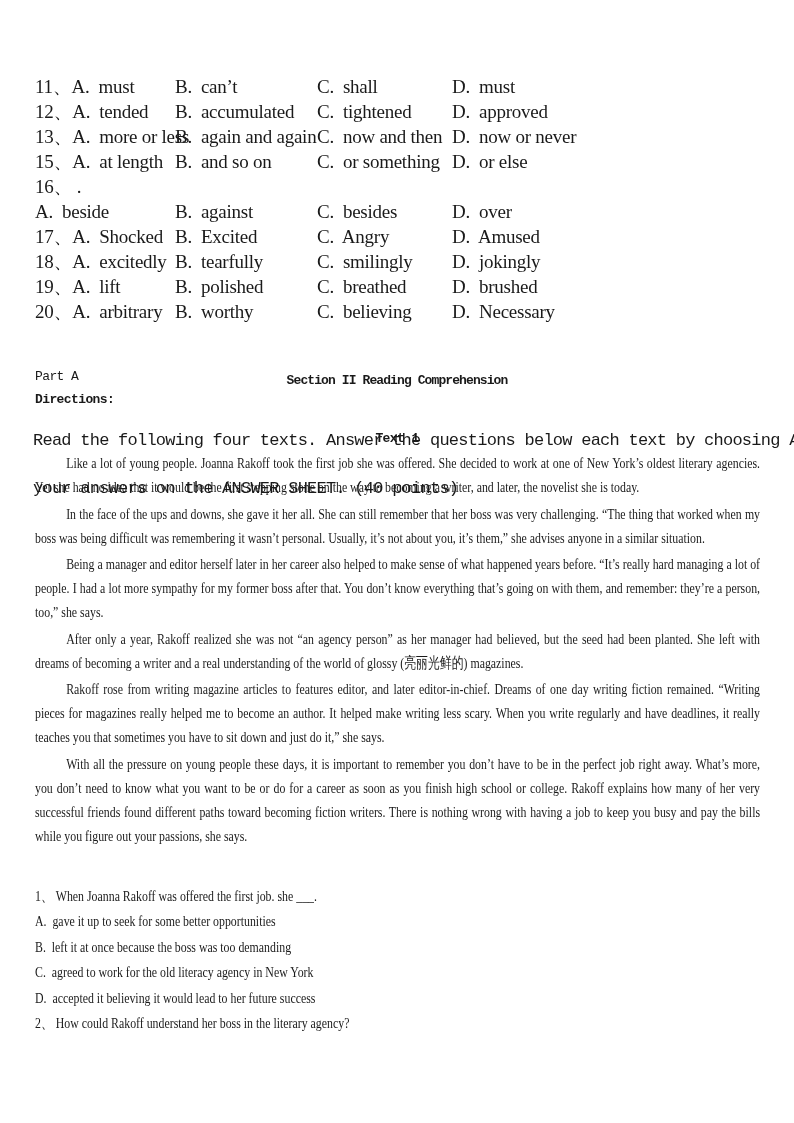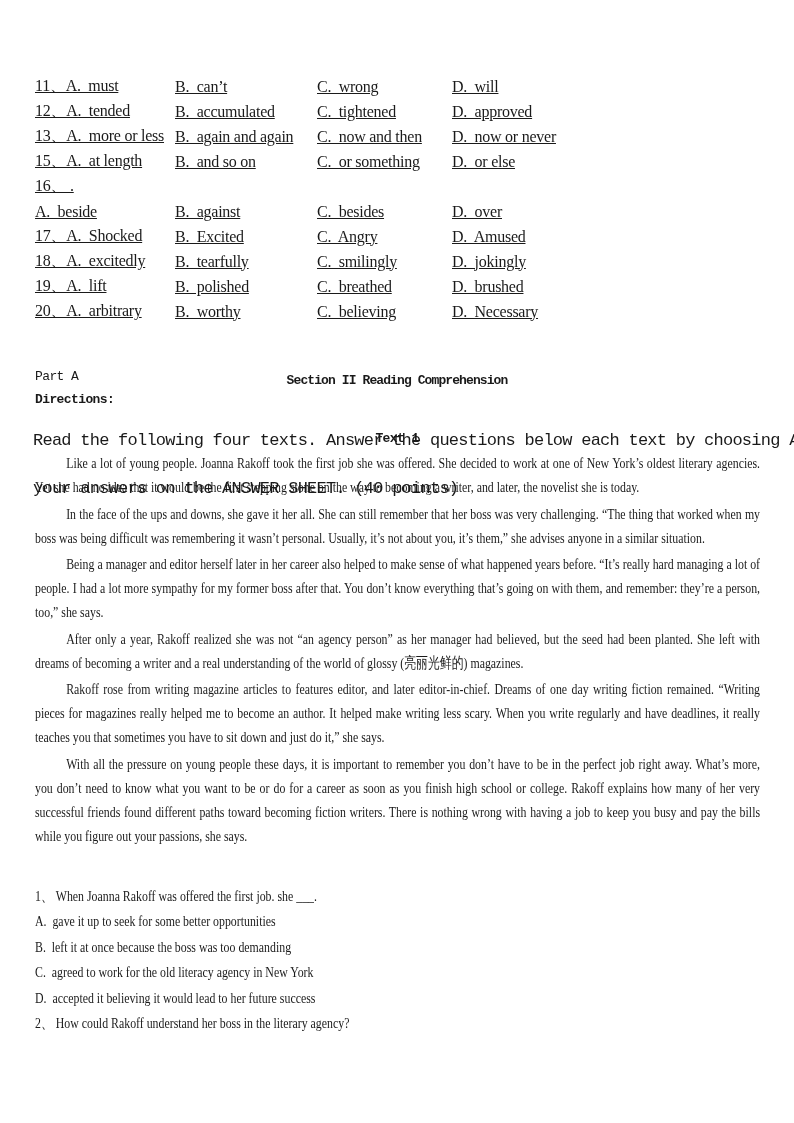--- a/index.html
+++ b/index.html
@@ -7,21 +7,21 @@
     width:794px;height:1123px;background:#ffffff;overflow:hidden;
     font-family:"Liberation Serif","DejaVu Serif",serif;color:#1a1a1a;
   }
   .page{position:relative;width:794px;height:1123px;background:#ffffff;}
 
   
   .cloze{position:absolute;top:74px;left:35px;right:25px;}
   .cloze-row{
     display:grid;grid-template-columns:140px 142px 135px 1fr;
     height:25px;align-items:center;
-    font-size:16px;letter-spacing:-0.25px;white-space:pre;text-decoration:underline;
+    font-size:19px;letter-spacing:-0.25px;white-space:pre;
   }
   .cloze-cell{display:block;}
 
   
   .mono{font-family:"Liberation Mono","DejaVu Sans Mono",monospace;}
   .section-title{
     position:absolute;top:353px;left:0;width:100%;text-align:center;
     font-weight:bold;font-size:13px;letter-spacing:-0.9px;margin-top:20px;
   }
   .part-label{position:absolute;top:369px;left:35px;font-weight:normal;font-size:13px;letter-spacing:-0.6px;}
@@ -47,21 +47,21 @@
     font-size:15.6px;
   }
   .q-line{height:25.4px;line-height:25.4px;white-space:pre;}
 </style>
 </head>
 <body>
 
 <div class="page">
 
   <div class="cloze">
-      <div class="cloze-row"><span class="cloze-cell">11、A.  must</span><span class="cloze-cell">B.  can’t</span><span class="cloze-cell">C.  wrong</span><span class="cloze-cell">D.  will</span></div>
+      <div class="cloze-row"><span class="cloze-cell">11、A.  must</span><span class="cloze-cell">B.  can’t</span><span class="cloze-cell">C.  shall</span><span class="cloze-cell">D.  must</span></div>
       <div class="cloze-row"><span class="cloze-cell">12、A.  tended</span><span class="cloze-cell">B.  accumulated</span><span class="cloze-cell">C.  tightened</span><span class="cloze-cell">D.  approved</span></div>
       <div class="cloze-row"><span class="cloze-cell">13、A.  more or less</span><span class="cloze-cell">B.  again and again</span><span class="cloze-cell">C.  now and then</span><span class="cloze-cell">D.  now or never</span></div>
       <div class="cloze-row"><span class="cloze-cell">15、A.  at length</span><span class="cloze-cell">B.  and so on</span><span class="cloze-cell">C.  or something</span><span class="cloze-cell">D.  or else</span></div>
       <div class="cloze-row"><span class="cloze-cell">16、 .</span></div>
       <div class="cloze-row"><span class="cloze-cell">A.  beside</span><span class="cloze-cell">B.  against</span><span class="cloze-cell">C.  besides</span><span class="cloze-cell">D.  over</span></div>
       <div class="cloze-row"><span class="cloze-cell">17、A.  Shocked</span><span class="cloze-cell">B.  Excited</span><span class="cloze-cell">C.  Angry</span><span class="cloze-cell">D.  Amused</span></div>
       <div class="cloze-row"><span class="cloze-cell">18、A.  excitedly</span><span class="cloze-cell">B.  tearfully</span><span class="cloze-cell">C.  smilingly</span><span class="cloze-cell">D.  jokingly</span></div>
       <div class="cloze-row"><span class="cloze-cell">19、A.  lift</span><span class="cloze-cell">B.  polished</span><span class="cloze-cell">C.  breathed</span><span class="cloze-cell">D.  brushed</span></div>
       <div class="cloze-row"><span class="cloze-cell">20、A.  arbitrary</span><span class="cloze-cell">B.  worthy</span><span class="cloze-cell">C.  believing</span><span class="cloze-cell">D.  Necessary</span></div>
     </div>

